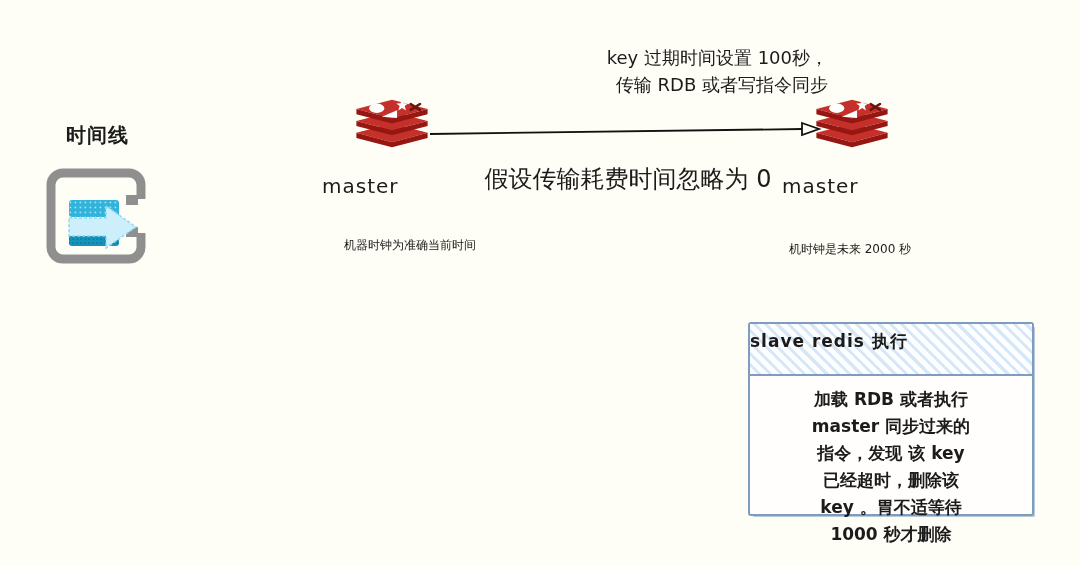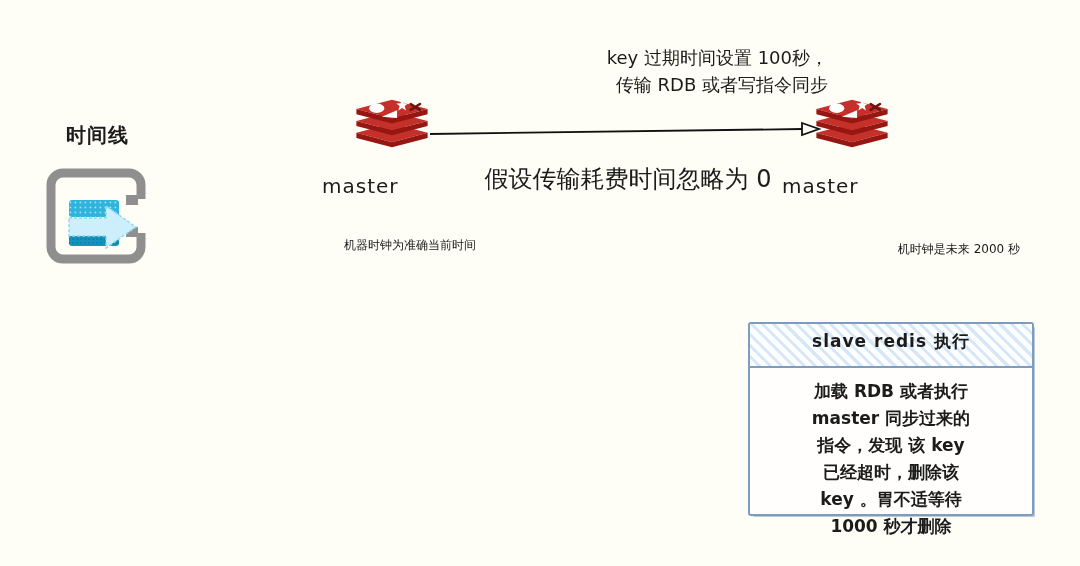--- a/index.html
+++ b/index.html
@@ -43,34 +43,34 @@
   .arrow-label-bottom{
     left:428px;top:163px;width:400px;
     text-align:center;font-size:24px;
   }
   .sync-arrow-svg{left:428px;top:120px;}
 
   .clock-note{
     width:340px;text-align:center;font-size:12px;
   }
   .clock-note.master{left:240px;top:237px;}
-  .clock-note.slave{left:680px;top:241px;text-align:right;}
+  .clock-note.slave{left:680px;top:241px;}
 
   .info-box{
     left:748px;top:322px;width:286px;height:194px;
     border:2px solid var(--box-border);
     border-radius:3px;
     background:#fffefc;
     box-shadow:3px 3px 0 -2px rgba(125,156,190,.55);
   }
   .info-box-header{
-    height:44px;line-height:34px;
+    height:52px;line-height:34px;
     border-bottom:2px solid var(--box-border);
     background:repeating-linear-gradient(45deg,#fdfeff 0 5px,var(--hatch) 5px 8px);
-    text-align:center;font-size:17px;font-weight:700;letter-spacing:1px;
+    text-align:left;font-size:17px;font-weight:700;letter-spacing:1px;
   }
   .info-box-body{
     padding:10px 8px 8px;
     text-align:center;font-size:17px;line-height:27px;font-weight:600;
     white-space:pre-line;
   }
   svg{display:block;}
 </style>
 </head>
 <body>

